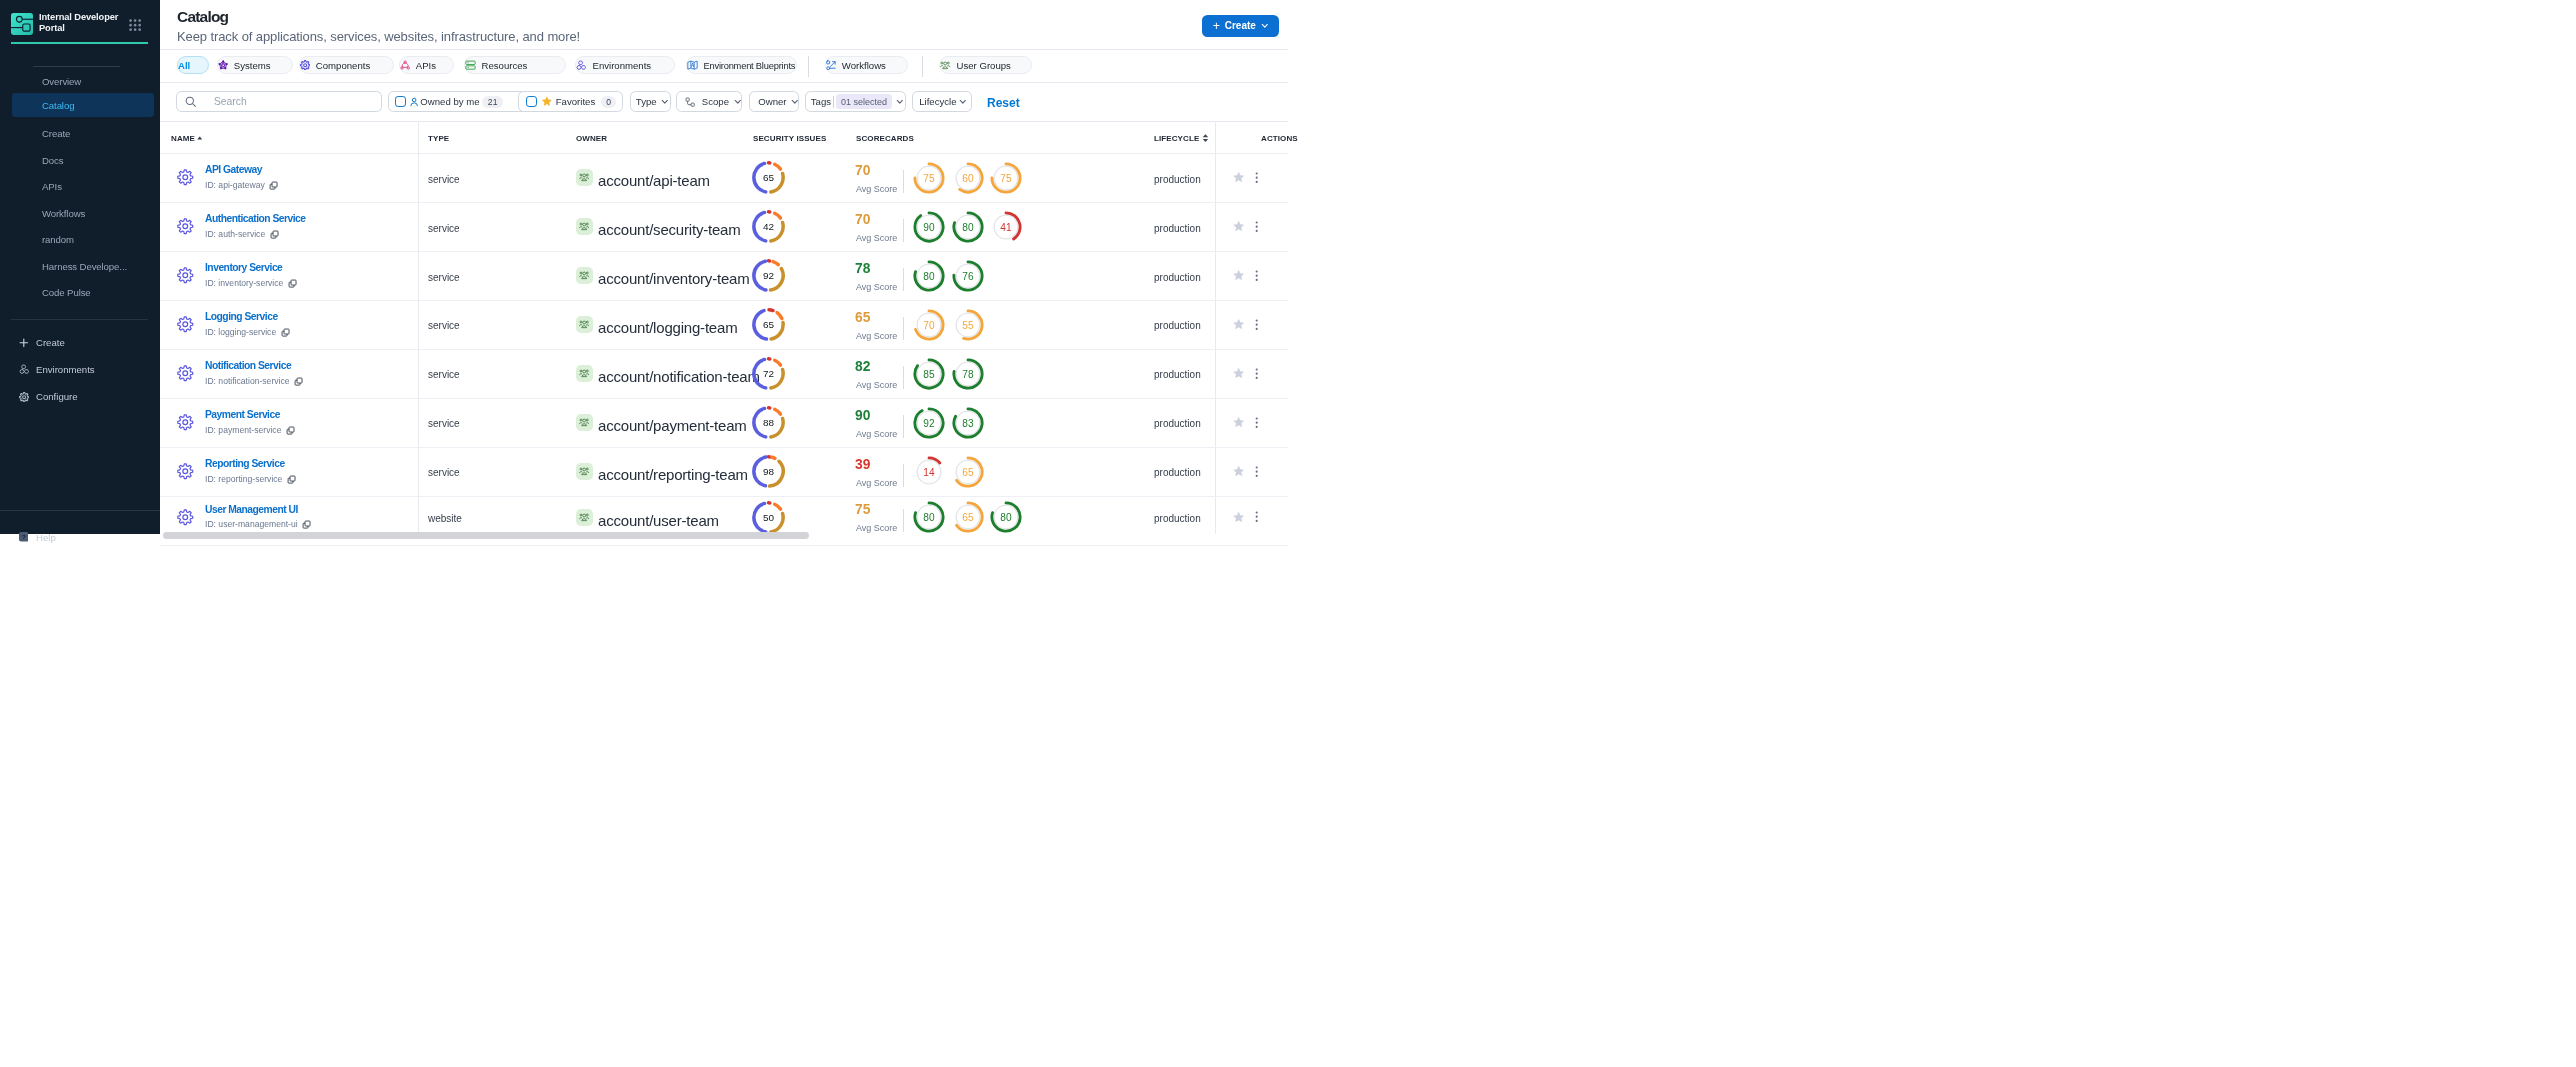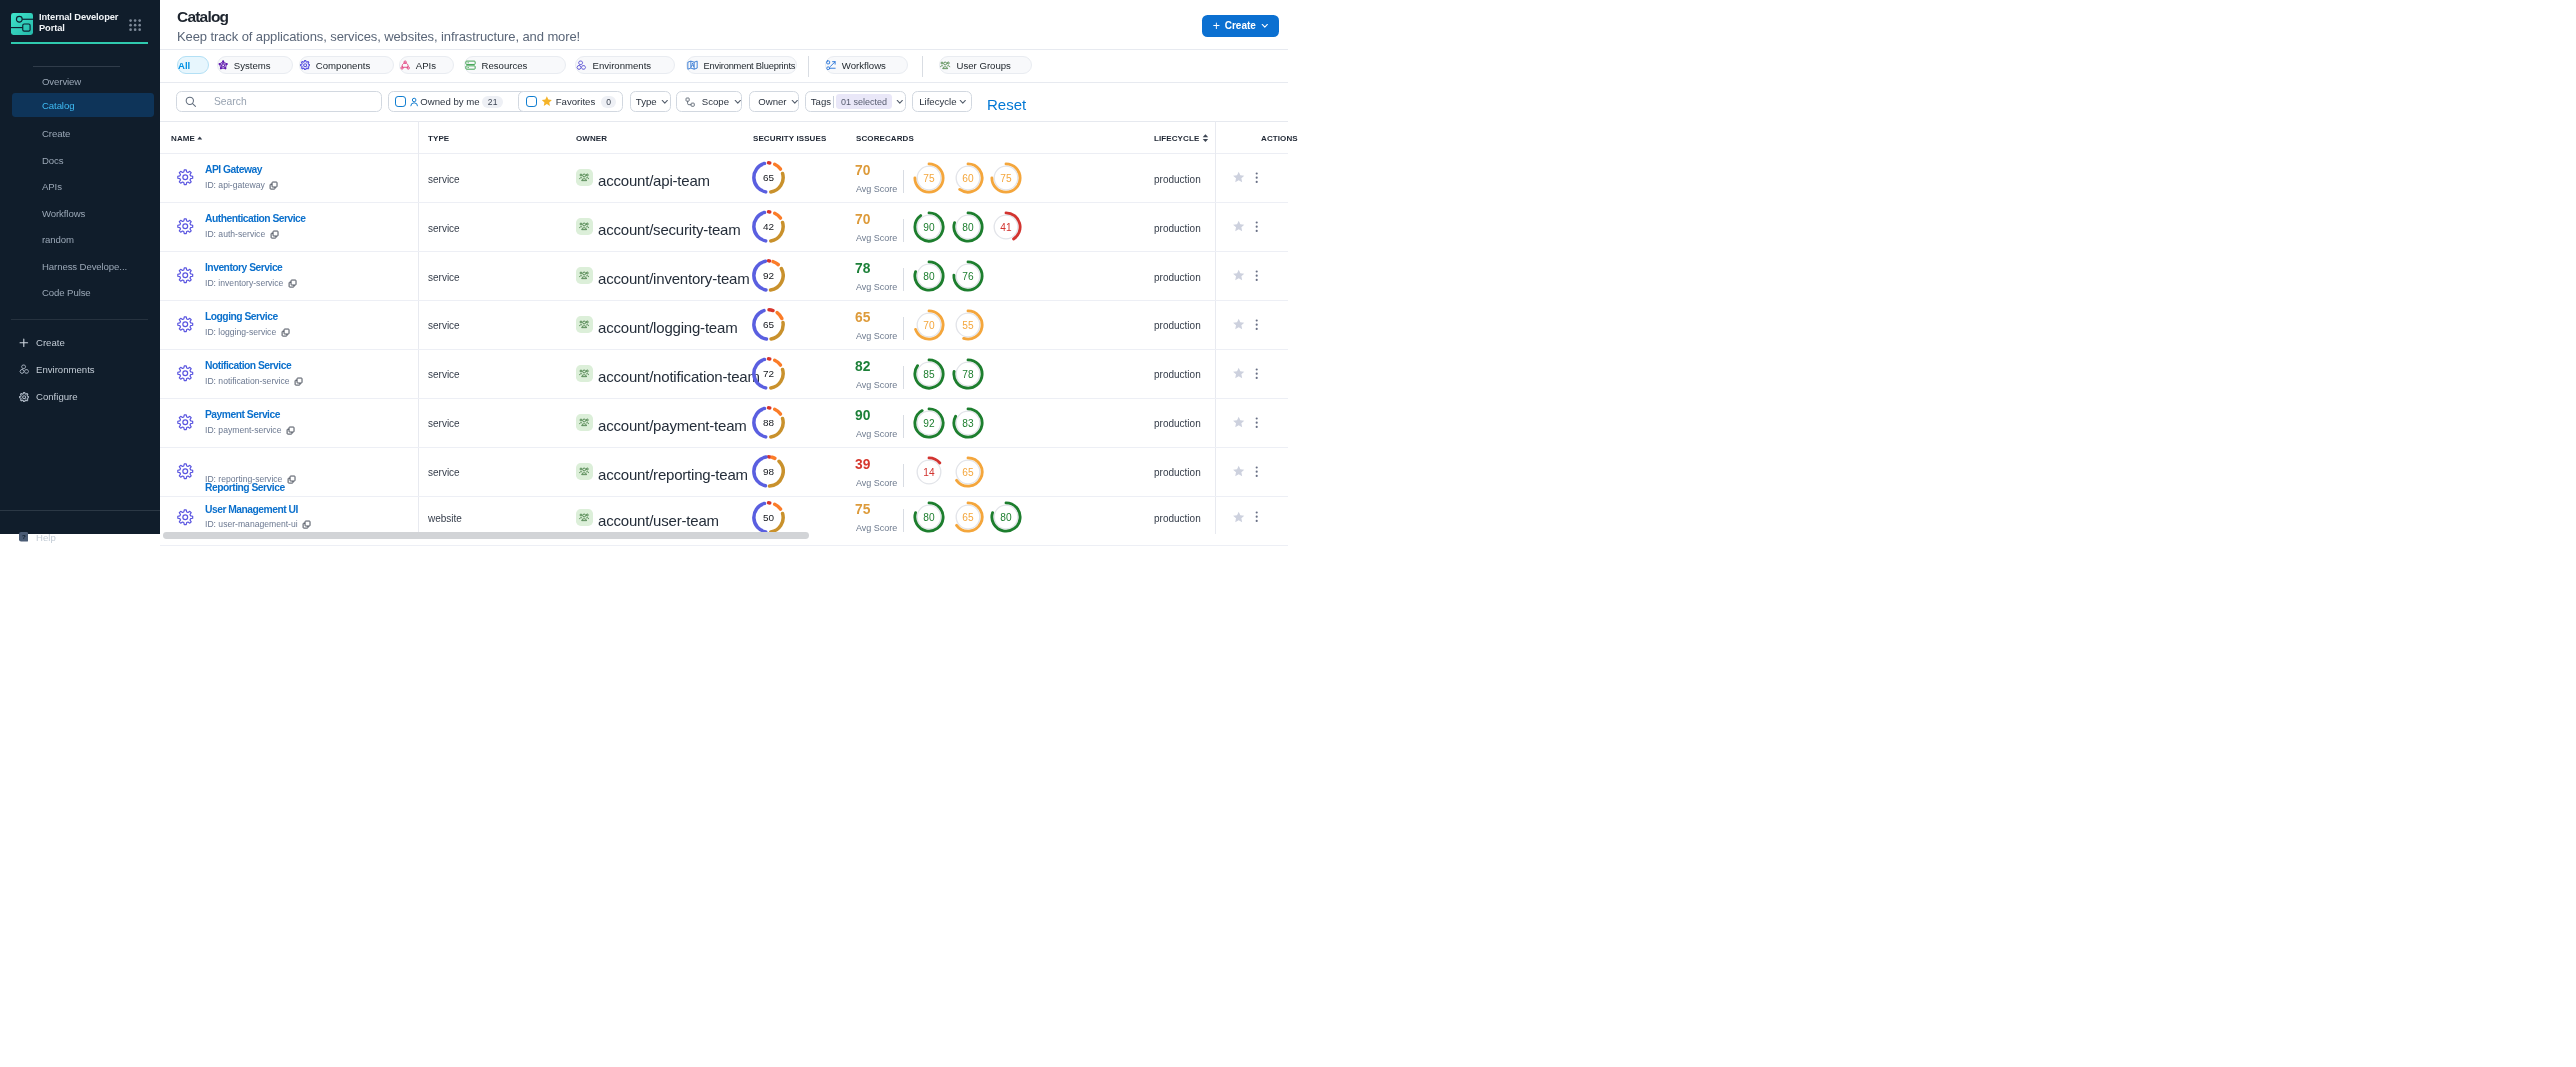--- a/index.html
+++ b/index.html
@@ -300,21 +300,21 @@
     </span>
   </div>
 <div class="fbox" style="left:912px;width:60px">
     <span style="margin-left:6.2px">Lifecycle</span>
     <span style="margin-left:2.8px;display:flex">
       <svg width="7.6" height="7.6" viewBox="0 0 11 11" style="">
         <path d="M1.8 3.6 L5.5 7.4 L9.2 3.6" fill="none" stroke="#555f6d" stroke-width="1.6" stroke-linecap="round" stroke-linejoin="round" transform="scale(1.0)"></path>
       </svg>
     </span>
   </div>
-<div class="abs" style="left:987px;top:96px;font-size:15px;font-weight:normal;color:#0278d5">Reset</div>
+<div class="abs" style="left:987px;top:96px;font-size:12px;font-weight:bold;color:#0278d5">Reset</div>
 <div class="hline" style="left:160px;top:121px;width:1128px;background:#e6e9ef"></div>
 <div class="abs th" style="left:171px;top:134px">NAME&nbsp;<svg width="5.5" height="4.1" viewBox="0 0 8 6" style="">
       <path d="M4 0.7 L7.6 5.3 L0.4 5.3 Z" fill="#333b49"></path>
     </svg></div>
 <div class="abs th" style="left:428px;top:134px">TYPE</div>
 <div class="abs th" style="left:576px;top:134px">OWNER</div>
 <div class="abs th" style="left:753px;top:134px">SECURITY ISSUES</div>
 <div class="abs th" style="left:856px;top:134px">SCORECARDS</div>
 <div class="abs th" style="left:1154px;top:134px">LIFECYCLE&nbsp;<svg width="6.9" height="8.3" viewBox="0 0 10 12" style="">
       <path d="M5 0.5 L9 4.7 L1 4.7 Z" fill="#3c4553"></path>
@@ -649,21 +649,21 @@
 <div class="abs" style="left:1255px;top:417px"><svg width="3.4" height="11.7" viewBox="0 0 5 17" style="">
       <circle cx="2.5" cy="2.1" r="1.6" fill="#686f85"></circle>
       <circle cx="2.5" cy="8.3" r="1.6" fill="#686f85"></circle>
       <circle cx="2.5" cy="14.5" r="1.6" fill="#686f85"></circle>
     </svg></div>
 <div class="abs" style="left:160px;top:447px;width:1128px;height:0.7px;background:#edeff5"></div>
 <div class="abs" style="left:177px;top:463px"><svg width="16.5" height="16.5" viewBox="0 0 24 24" style="">
       <path d="M 9.93 4.27 L 10.58 1.19 L 13.42 1.19 L 14.07 4.27 L 16.00 5.07 L 18.64 3.35 L 20.65 5.36 L 18.93 8.00 L 19.73 9.93 L 22.81 10.58 L 22.81 13.42 L 19.73 14.07 L 18.93 16.00 L 20.65 18.64 L 18.64 20.65 L 16.00 18.93 L 14.07 19.73 L 13.42 22.81 L 10.58 22.81 L 9.93 19.73 L 8.00 18.93 L 5.36 20.65 L 3.35 18.64 L 5.07 16.00 L 4.27 14.07 L 1.19 13.42 L 1.19 10.58 L 4.27 9.93 L 5.07 8.00 L 3.35 5.36 L 5.36 3.35 L 8.00 5.07 Z" fill="none" stroke="#5a55e0" stroke-width="1.75" stroke-linejoin="round"></path>
       <circle cx="12" cy="12" r="3.5" fill="none" stroke="#5a55e0" stroke-width="1.75"></circle>
     </svg></div>
-<div class="abs name" style="left:205px;top:482px">Reporting Service</div>
+<div class="abs name" style="left:205px;top:458px">Reporting Service</div>
 <div class="abs rid" style="left:205px;top:474px">ID: reporting-service&nbsp;&nbsp;<svg width="9" height="9" viewBox="0 0 13 13" style="vertical-align:-1.4px">
       <rect x="1.6" y="4.6" width="7.1" height="7.1" rx="0.9" fill="none" stroke="#333a47" stroke-width="1.3"></rect>
       <rect x="4.4" y="1.5" width="7.2" height="7.2" rx="0.9" fill="#fff" stroke="#333a47" stroke-width="1.3"></rect>
     </svg></div>
 <div class="abs typ" style="left:428px;top:467px">service</div>
 <div class="abs ob" style="left:576px;top:463px">
     <svg width="10.3" height="10.3" viewBox="0 0 15 15" style="">
       <g fill="none" stroke="#2e6b2f" stroke-width="1.1" transform="scale(1.0)">
         <circle cx="7.5" cy="5.1" r="2.1"></circle>
         <path d="M3.9 12.6 a3.7 3.7 0 0 1 7.2 0 Z"></path>

